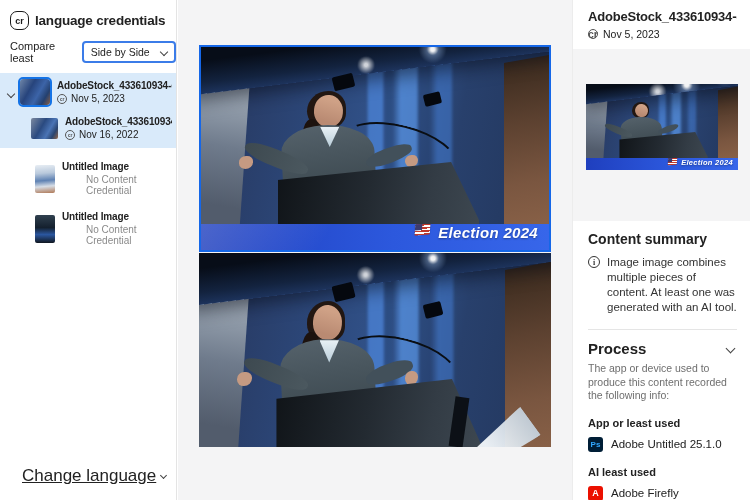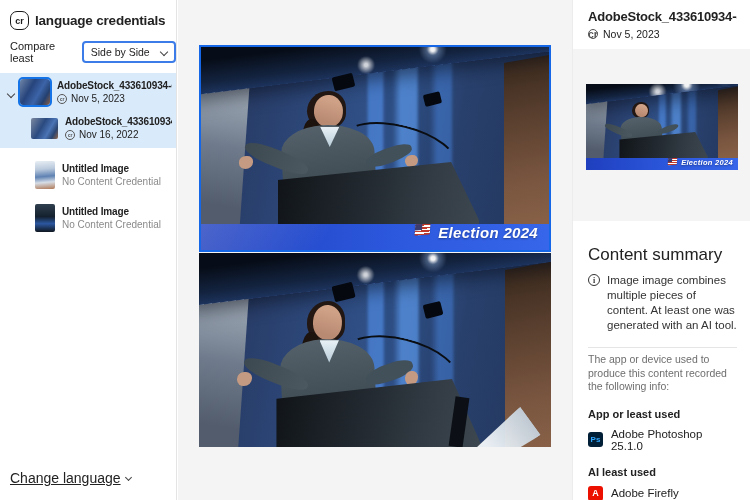--- a/index.html
+++ b/index.html
@@ -32,24 +32,24 @@
   .t-land2 { width:27px; height:21px; }
   .t-tall  { width:20px; height:28px; }
   .tt-1 { background:linear-gradient(120deg,#6f86a8 0%,#27447c 35%,#3c64a8 60%,#24406f 80%,#8a5f44 100%); }
   .tt-2 { background:linear-gradient(120deg,#7d8aa0 0%,#2a4a80 40%,#4a74b5 65%,#2a4570 82%,#96684a 100%); }
   .tt-3 { background:linear-gradient(175deg,#e8eef4 0%,#b9c9dc 30%,#5f82b3 55%,#d6dde6 75%,#b07a58 100%); }
   .tt-4 { background:linear-gradient(180deg,#30404f 0%,#14202e 45%,#2b57a0 70%,#10171f 100%); }
   .file-text { margin-left:7px; min-width:0; }
   .file-name { font-size:10px; font-weight:600; letter-spacing:-0.15px; white-space:nowrap; overflow:hidden; }
   .file-meta { display:flex; align-items:center; gap:4px; margin-top:2px; }
   .file-date { font-size:10px; color:#222; }
-  .file-sub { font-size:10px; color:#8a8a8a; margin-top:2px; }
+  .file-sub { font-size:10px; color:#8a8a8a; margin-top:2px;margin-left:24px; }
   .cr-badge { width:10px; height:10px; border:1px solid #555; border-radius:50%; display:flex; align-items:center; justify-content:center; font-size:5px; font-weight:bold; color:#555; }
   .lang-row { position:absolute; left:10px; bottom:14px; display:flex; align-items:center; gap:5px; cursor:pointer; }
-  .lang-link { font-size:14px; color:#222; text-decoration:underline; }
+  .lang-link { font-size:17px; color:#222; text-decoration:underline;margin-left:12px; }
   .lang-row .chev { width:5px; height:5px; margin-top:-2px; }
 
   
   #viewer { position:absolute; left:178px; top:0; width:394px; height:500px; background:#f4f4f5; }
   .viewer-img { position:absolute; left:21px; width:352px; overflow:hidden; background:#223a63; cursor:pointer; }
   #img-top { top:45px; height:207px; border:2px solid #1567e8; }
   #img-bottom { top:253px; height:194px; }
   #img-top .scene { position:absolute; left:0; right:0; top:0; bottom:26px; }
   #img-bottom .scene { position:absolute; inset:0; }
 
@@ -102,21 +102,21 @@
   .panel-date { display:flex; align-items:center; gap:5px; margin-top:4px; }
   .panel-date span { font-size:10.5px; }
   .preview-box { margin-top:9px; width:100%; height:172px; background:#f4f4f5; position:relative; }
   .mini-img { position:absolute; left:13px; top:35px; width:152px; height:86px; overflow:hidden; background:#223a63; }
   .mini-img .scene { position:absolute; left:0; right:0; top:0; bottom:12px; }
   .mini-img .banner { height:12px; gap:4px; padding-right:5px; }
   .mini-img .banner-label { font-size:7.5px; }
   .mini-img .flag { width:9px; height:7px; background:repeating-linear-gradient(180deg,#c0392b 0 1px,#fff 1px 2px); }
   .mini-img .flag::before { width:4px; height:3.5px; }
   .panel-body { padding:8px 13px 0 15px; }
-  .cs-heading { font-size:17px; font-weight:normal; margin-top:16px; }
+  .cs-heading { font-size:14px; font-weight:bold; margin-top:2px; }
   .cs-row { display:flex; gap:7px; margin-top:8px; }
   .info-icon { flex:0 0 auto; width:12px; height:12px; border:1.3px solid #333; border-radius:50%; font-size:8px; font-weight:bold; color:#333; display:flex; align-items:center; justify-content:center; margin-top:1px; font-family:"Liberation Serif",serif; }
   .cs-text { font-size:11.5px; line-height:15px; color:#333; }
   .divider { border-top:1px solid #e5e5e5; margin:14px 0 0 0; }
   .process-row { display:flex; align-items:center; justify-content:space-between; margin-top:10px; cursor:pointer; }
   .process-heading { font-size:15px; font-weight:bold; }
   .process-row .chev { width:7px; height:7px; margin-right:3px; }
   .process-desc { font-size:10.5px; line-height:13.5px; color:#6e6e6e; margin-top:5px; }
   .sub-label { font-size:11px; font-weight:bold; margin-top:14px; }
   .tool-row { display:flex; align-items:center; gap:8px; margin-top:8px; }
@@ -281,26 +281,30 @@
 
     <div class="panel-body">
       <div class="cs-heading">Content summary</div>
       <div class="cs-row">
         <span class="info-icon">i</span>
         <div class="cs-text">Image image combines multiple pieces of content. At least one was generated with an AI tool.</div>
       </div>
 
       <div class="divider"></div>
 
+      <div class="process-row">
+        <span class="process-heading">Process</span>
+        <span class="chev"></span>
+      </div>
       <div class="process-desc">The app or device used to produce this content recorded the following info:</div>
 
       <div class="sub-label">App or least used</div>
       <div class="tool-row">
         <span class="ps-icon">Ps</span>
-        <span class="tool-value">Adobe Photoshop 25.1.0</span>
+        <span class="tool-value">Adobe Untitled 25.1.0</span>
       </div>
 
       <div class="sub-label">AI least used</div>
       <div class="tool-row">
         <span class="ff-icon">A</span>
         <span class="tool-value">Adobe Firefly</span>
       </div>
 
     </div>
   </div>

